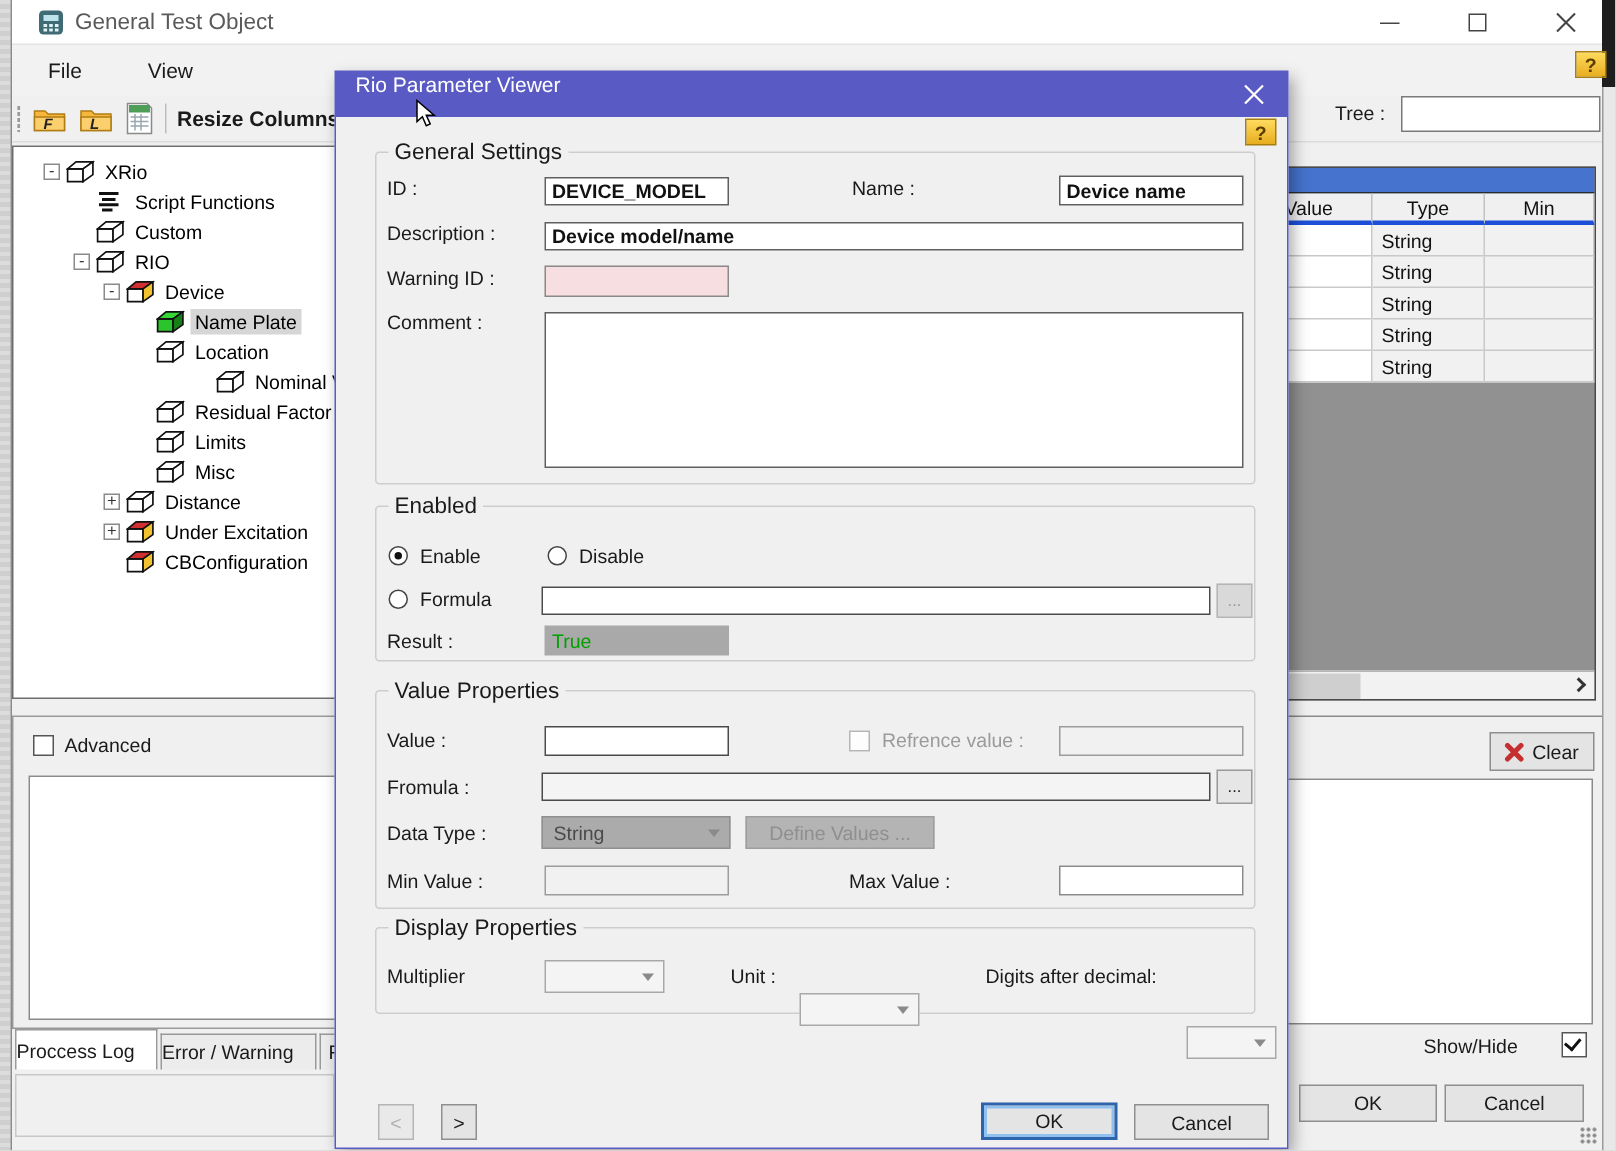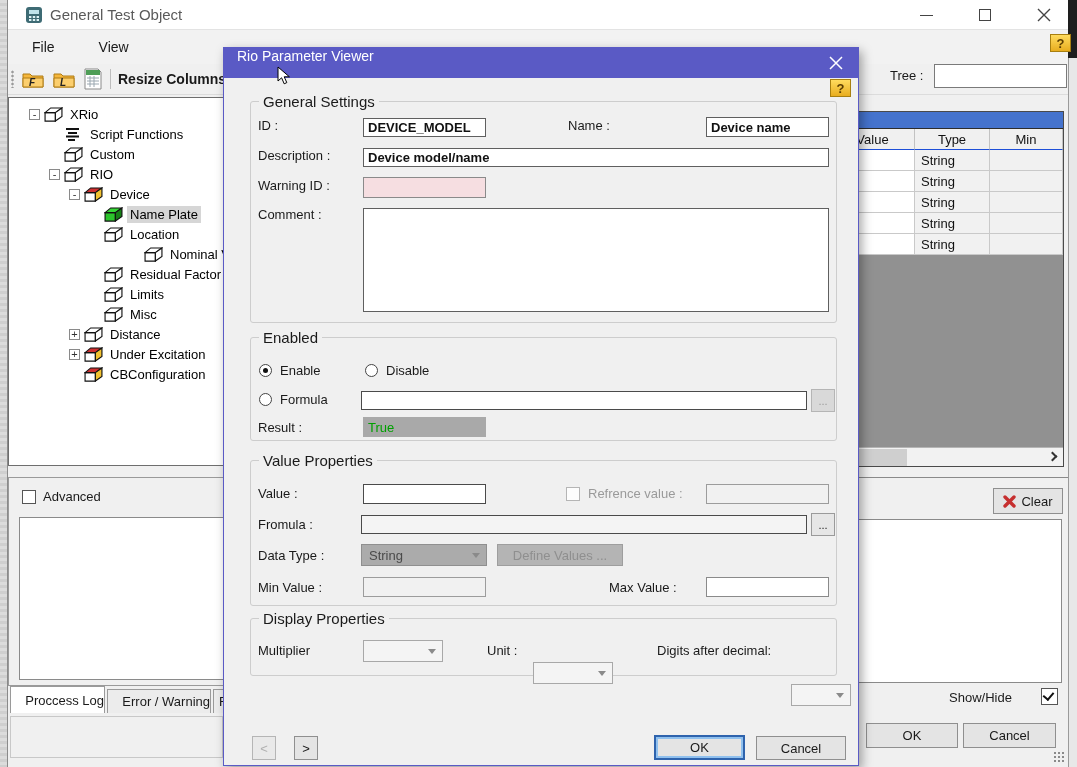--- a/index.html
+++ b/index.html
@@ -24,42 +24,42 @@
   .expander{width:11px;height:11px;border:1px solid #8a8a8a;background:#fff;color:#333;font-size:11px;line-height:8px;text-align:center;margin-right:4px;flex:0 0 11px;}
   .exp-spacer{width:15px;flex:0 0 15px;}
   .tree-ico{width:23px;flex:0 0 23px;display:flex;align-items:center;}
   .tree-label{padding:1px 3px;}
   .tree-label.sel{background:#d6d6d6;}
   .checkbox{width:14px;height:14px;border:1px solid #555;background:#fff;position:relative;display:inline-block;}
   .checkbox.checked::after{content:"";position:absolute;left:3px;top:1px;width:5px;height:8px;border:solid #111;border-width:0 2px 2px 0;transform:rotate(40deg);}
   .checkbox.disabled{border-color:#b5b5b5;background:#fdfdfd;}
   .radio{width:13px;height:13px;border:1px solid #444;border-radius:50%;background:#fff;position:relative;display:inline-block;}
   .radio.on::after{content:"";position:absolute;left:3px;top:3px;width:5px;height:5px;border-radius:50%;background:#111;}
-  .tab{position:absolute;border:1px solid #9a9a9a;border-bottom:none;background:#ececec;font-size:13px;color:#1a1a1a;display:flex;align-items:center;justify-content:flex-end;}
+  .tab{position:absolute;border:1px solid #9a9a9a;border-bottom:none;background:#ececec;font-size:13px;color:#1a1a1a;display:flex;align-items:center;justify-content:flex-start;}
   .tab.active{background:#fff;z-index:2;}
   
   .btn{background:#e4e4e4;border:1px solid #8f8f8f;font-size:13px;color:#1a1a1a;display:flex;align-items:center;justify-content:center;}
   .btn.focused{border:2px solid #2e63ad;box-shadow:inset 0 0 0 2px #8fc0ee;}
   .btn.disabled{color:#b0b0b0;border-color:#b5b5b5;background:#e9e9e9;}
   .tinput{border:1px solid #5f5f5f;background:#fff;font-size:13px;color:#111;padding:0 4px;}
   .tinput.gray{background:#f1f1f1;border-color:#9c9c9c;}
   input.tinput{outline:none;font-weight:bold;}
   .dd{border:1px solid #a8a8a8;background:#f4f4f4;position:relative;}
   .dd .arr{position:absolute;right:6px;top:50%;margin-top:-2px;width:0;height:0;border-left:4px solid transparent;border-right:4px solid transparent;border-top:5px solid #8a8a8a;}
   .dd .val{position:absolute;left:7px;top:0;bottom:0;display:flex;align-items:center;font-size:13px;color:#4a4a4a;}
   
   .group{border:1px solid #cdcdcd;border-radius:3px;}
   .gcap{position:absolute;top:-9px;left:8px;background:#f0f0f0;padding:0 4px;font-size:15px;color:#1a1a1a;}
   
   .dialog{left:223px;top:47px;width:636px;height:719px;background:#f0f0f0;border:1px solid #5a5ac5;box-shadow:3px 4px 10px rgba(0,0,0,.35);z-index:10;}
   .dlg-title{left:0;top:0;right:0;height:30px;background:#5a5ac5;display:flex;align-items:flex-start;}
   .dlg-title span{color:#fff;font-size:14px;margin-left:13px;}
   .help-btn{width:21px;height:18px;background:linear-gradient(#ffdb5e,#e8ad1f);border:1px solid #a87f10;color:#5a3c00;font-weight:bold;font-size:13px;display:flex;align-items:center;justify-content:center;}
   
-  .thead-cell{background:#f0f0f0;border-right:1px solid #c2c2c2;border-bottom:1px solid #1d4ed8;font-size:13px;color:#111;display:flex;align-items:center;justify-content:center;}
+  .thead-cell{background:#f0f0f0;border-right:1px solid #c2c2c2;border-bottom:3px solid #1d4ed8;font-size:13px;color:#111;display:flex;align-items:center;justify-content:center;}
   .tcell{border-right:1px solid #c9c9c9;border-bottom:1px solid #c9c9c9;font-size:13px;color:#111;display:flex;align-items:center;padding:0 6px;background:#f1f1f1;}
   .tcell.white{background:#fff;}
   .chev{display:inline-block;width:7px;height:7px;border:solid #333;border-width:0 2px 2px 0;transform:rotate(-45deg);}
   .gripdots{width:12px;height:12px;background-image:radial-gradient(#8a8a8a 1.2px,transparent 1.4px);background-size:4px 4px;}
 </style>
 </head>
 <body>
 
 <div class="stage">
 
@@ -406,21 +406,21 @@
       <input class="tinput abs" style="left: 110px; top: 54px; width: 446px; height: 19px; border-color: rgb(74, 74, 74); background: rgb(244, 244, 244);" value="">
       <div class="btn abs" style="left:560px;top:52px;width:24px;height:23px;font-size:11px;background:#e6e6e6;border-color:#9a9a9a;">...</div>
       <span class="lbl abs" style="left:7px;top:85px;height:19px;">Data Type :</span>
       <div class="dd abs" style="left:110px;top:83px;width:126px;height:22px;background:#ababab;border-color:#8f8f8f;">
         <span class="val">String</span>
         <span class="arr"></span>
       </div>
       <div class="btn abs" style="left:246px;top:83px;width:126px;height:22px;background:#b4b4b4;border-color:#9e9e9e;color:#8f8f8f;">Define Values ...</div>
       <span class="lbl abs" style="left:7px;top:117px;height:19px;">Min Value :</span>
       <input class="tinput gray abs" style="left: 112px; top: 116px; width: 123px; height: 20px;" value="">
-      <span class="lbl abs" style="left:315px;top:117px;height:19px;margin-left:43px;">Max Value :</span>
+      <span class="lbl abs" style="left:315px;top:117px;height:19px;">Max Value :</span>
       <input class="tinput abs" style="left: 455px; top: 116px; width: 123px; height: 20px; border-color: rgb(138, 138, 138);" value="">
     </div>
 
     <div class="abs group" style="left:26px;top:570px;width:587px;height:58px;">
       <span class="gcap">Display Properties</span>
       <span class="lbl abs" style="left:7px;top:22px;height:19px;">Multiplier</span>
       <div class="dd abs" style="left:112px;top:21px;width:80px;height:22px;">
           <span class="arr"></span>
         </div>
       <span class="lbl abs" style="left:236px;top:22px;height:19px;">Unit :</span>

